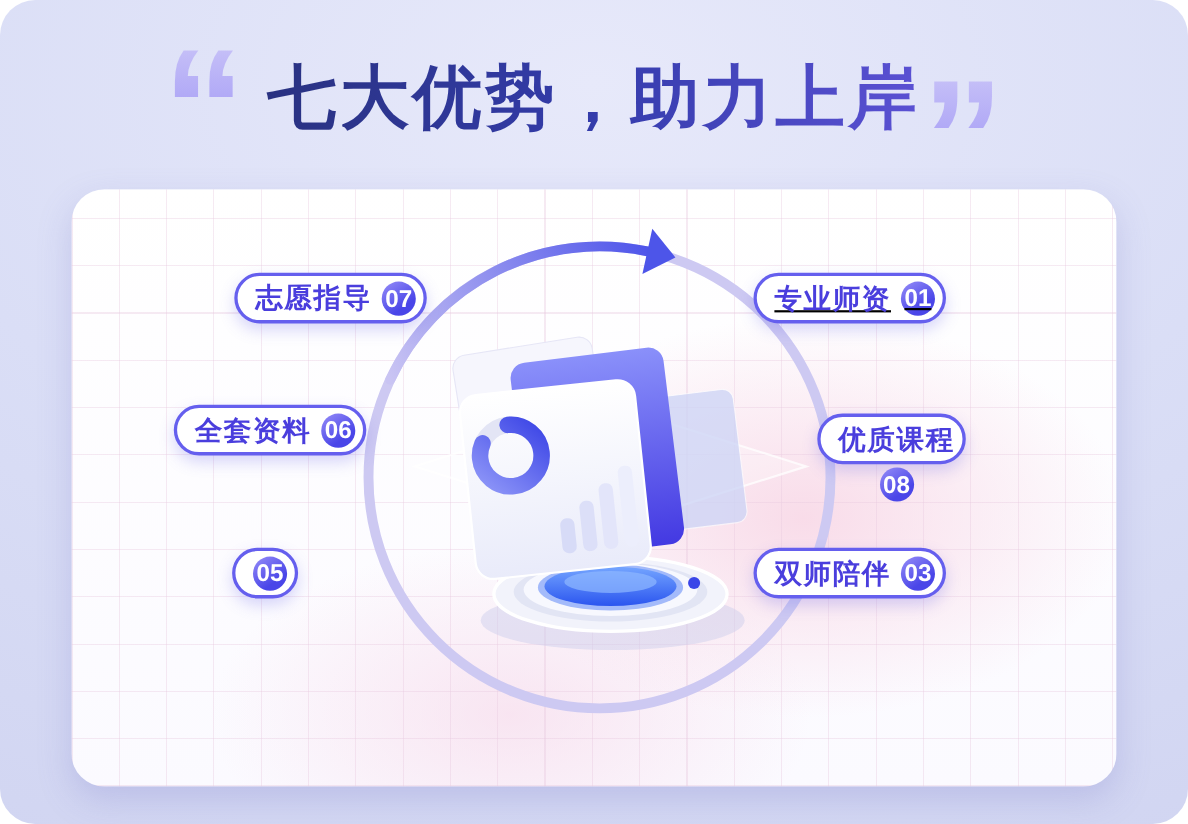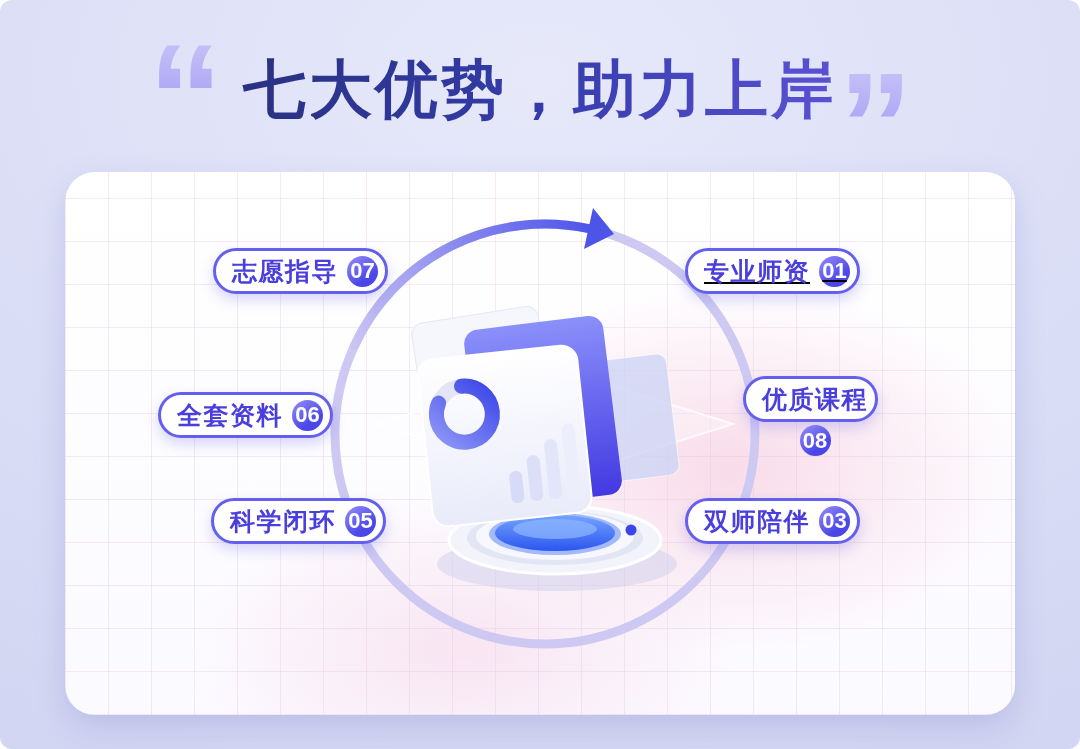--- a/index.html
+++ b/index.html
@@ -1,17 +1,17 @@
 <!DOCTYPE html>
 <html><head>
 <meta charset="utf-8">
 <style>
   html,body{margin:0;padding:0;background:#ffffff;font-family:"Liberation Sans","DejaVu Sans",sans-serif;}
   .page{
-    position:relative;width:1080px;height:749px;overflow:hidden;border-radius:12px;
+    position:relative;width:1080px;height:749px;overflow:hidden;border-radius:32px;
     background:radial-gradient(130% 120% at 50% 10%, #e7e9fa 0%, #dadef6 45%, #ced2f0 100%);
   }
   
   .header{position:absolute;left:0;top:0;width:100%;height:170px;}
   .title{
     position:absolute;left:0;top:50px;width:100%;margin:0;text-align:center;
     font-size:63px;font-weight:800;letter-spacing:3px;line-height:1.25;
     background:linear-gradient(90deg,#20295f 0%,#343cab 50%,#7a62f4 100%);
     -webkit-background-clip:text;background-clip:text;color:transparent;
   }
@@ -41,23 +41,23 @@
     background:#ffffff;border:3px solid #655fee;border-radius:26px;padding:4px 7px 4px 16px;
     box-shadow:0 6px 14px rgba(100,95,230,.25);
   }
   .pill-label{font-size:25px;font-weight:700;color:#4a3edd;letter-spacing:1.5px;white-space:nowrap;}
   .pill-badge{
     width:31px;height:31px;border-radius:50%;flex:0 0 auto;
     background:linear-gradient(145deg,#968df8 0%,#4a46e8 70%);
     color:#ffffff;font-size:22px;font-weight:700;
     display:flex;align-items:center;justify-content:center;
   }
-  .pill-7{left:148px;top:76px;}
+  .pill-7{left:148px;top:76px;align-items:flex-end;}
   .pill-1{left:620px;top:76px;text-decoration:underline;}
-  .pill-6{left:93px;top:220px;}
+  .pill-6{left:93px;top:196px;}
   .pill-2{left:678px;top:204px;flex-direction:column;}
   .pill-5{left:146px;top:326px;}
   .pill-3{left:620px;top:326px;}
   .pill-4{left:394px;top:448px;}
 </style>
 </head>
 <body>
 
 <div class="page">
 
@@ -144,21 +144,20 @@
     </div>
     <div class="pill pill-2">
       <span class="pill-label">优质课程</span>
       <span class="pill-badge">08</span>
     </div>
     <div class="pill pill-3">
       <span class="pill-label">双师陪伴</span>
       <span class="pill-badge">03</span>
     </div>
     <div class="pill pill-5">
-      <span class="pill-label">科学闭环</span>
       <span class="pill-badge">05</span>
     </div>
     <div class="pill pill-6">
       <span class="pill-label">全套资料</span>
       <span class="pill-badge">06</span>
     </div>
     <div class="pill pill-7">
       <span class="pill-label">志愿指导</span>
       <span class="pill-badge">07</span>
     </div>

